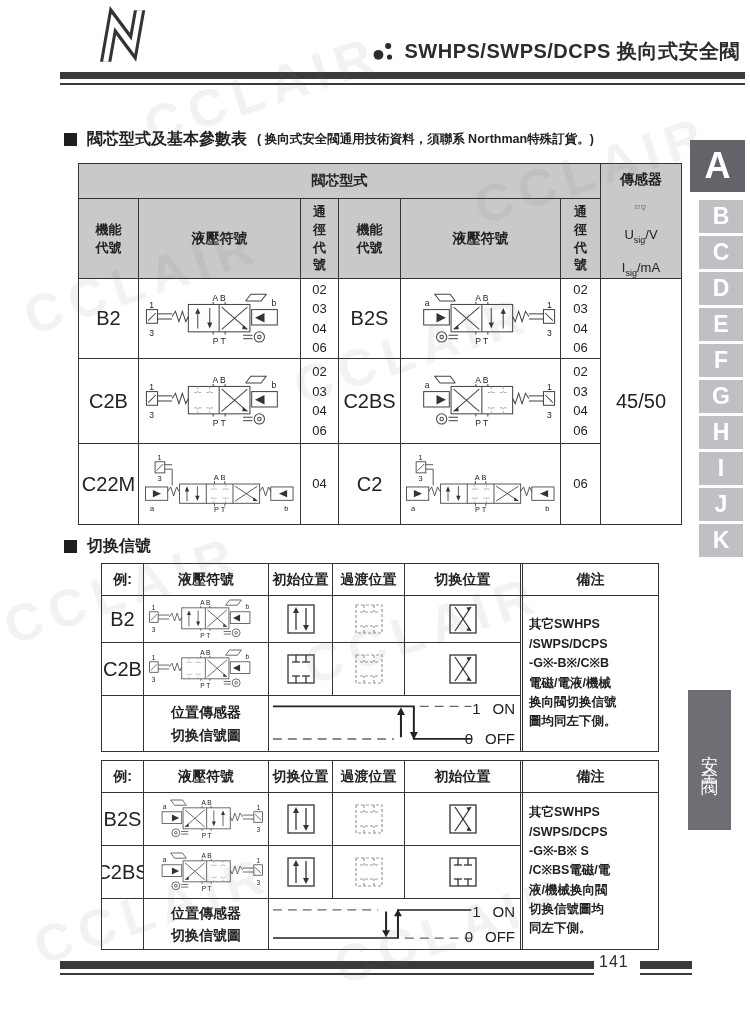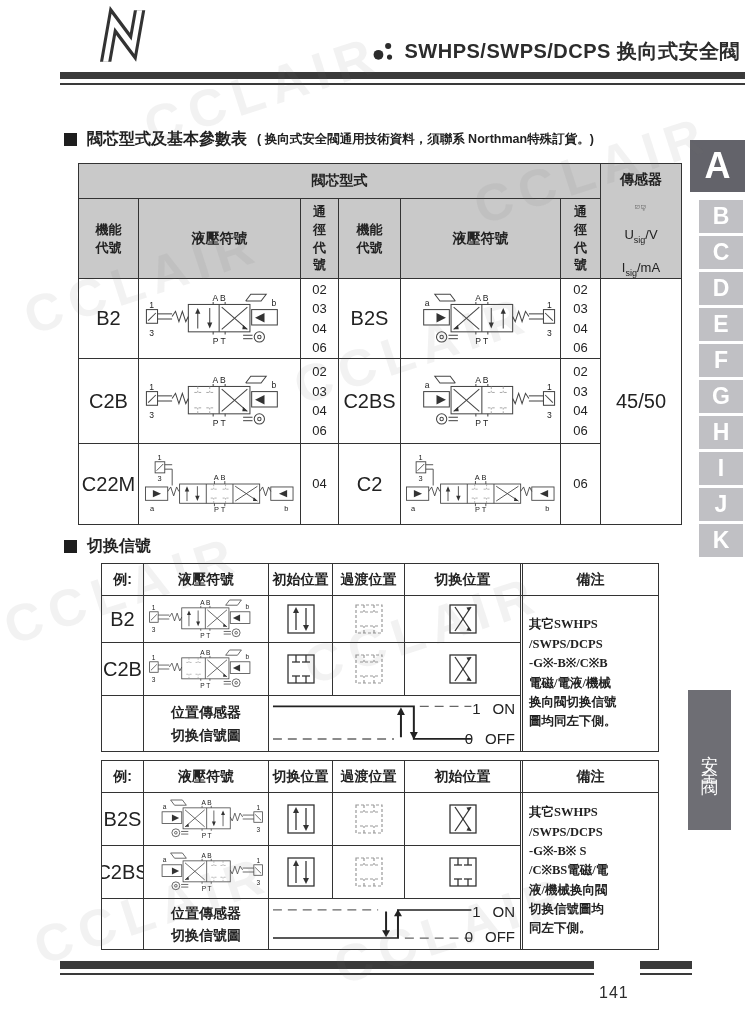--- a/index.html
+++ b/index.html
@@ -16,21 +16,21 @@
   .sq{width:13px;height:13px;background:#1e1e1e;flex:0 0 auto;}
   .sechead .t{font-size:16px;font-weight:700;}
   .sechead .n{font-size:12.5px;font-weight:700;}
   
   .grid{position:absolute;display:grid;border:1.5px solid #333;background:#fff;z-index:2;}
   .c{border-right:1px solid #333;border-bottom:1px solid #333;display:flex;align-items:center;justify-content:center;text-align:center;overflow:hidden;position:relative;}
   .hdr{background:#c9c9c9;font-weight:700;font-size:14px;}
   .lines{white-space:pre-line;}
   .nr{border-right:none!important;}
   .nb{border-bottom:none!important;}
-  .dl{border-left:3px double #333;font-family:Liberation Serif, serif;}
+  .dl{border-left:3px double #333;}
   .t1{left:78px;top:163px;grid-template-columns:60px 162px 38px 62px 160px 40px 80px;grid-template-rows:35px 80px 80px 85px 80px;}
   .t1 .vhead{font-size:13px;line-height:1.35;}
   .codecell{font-size:20px;}
   .sizecell{font-size:13px;line-height:1.5;}
   .senshead{flex-direction:column;justify-content:flex-start;gap:16px;padding-top:7px;text-align:center;}
   .senshead .uni{font-size:13px;font-weight:400;}
   .senshead sub{font-size:9px;}
   .t2{left:101px;top:563px;grid-template-columns:42px 125px 64px 72px 115px 138px;grid-template-rows:32px 47px 53px 55px;}
   .t3{left:101px;top:760px;grid-template-columns:42px 125px 64px 72px 115px 138px;grid-template-rows:32px 53px 53px 50px;}
   .h2c{font-weight:700;font-size:14px;background:#fff;}
@@ -52,21 +52,21 @@
   .sgd{stroke:#666;stroke-width:1.6;fill:none;stroke-dasharray:9,6;}
   .sgf{fill:#222;stroke:none;}
   .sym{display:flex;align-items:center;justify-content:center;}
   .sym-lg svg{width:154px;height:60px;}
   .sym-xl svg{width:152px;height:72px;}
   .sym-sm svg{width:118px;height:48px;}
   
   .tabA{position:absolute;left:690px;top:140px;width:55px;height:52px;background:#63636a;color:#fff;font-size:36px;font-weight:700;display:flex;align-items:center;justify-content:center;z-index:4;}
   .tabL{position:absolute;left:699px;width:44px;height:33px;background:#c0c0c4;color:#fff;font-size:23px;font-weight:700;display:flex;align-items:center;justify-content:center;z-index:4;}
   .cattab{position:absolute;left:688px;top:690px;width:43px;height:140px;background:#6e6e74;color:#fff;font-size:17px;z-index:4;display:flex;align-items:center;justify-content:center;writing-mode:vertical-rl;text-orientation:upright;letter-spacing:12px;}
-  .pagenum{position:absolute;left:599px;top:984px;font-size:16px;letter-spacing:1px;color:#2c2c2c;}
+  .pagenum{position:absolute;left:599px;top:953px;font-size:16px;letter-spacing:1px;color:#2c2c2c;}
 </style>
 </head>
 <body>
 
 <div class="page">
 
   <div id="wms">
       <div class="wm" style="left: 20px; top: 250px;">CCLAIR</div>
       <div class="wm" style="left: 290px; top: 320px;">CCLAIR</div>
       <div class="wm" style="left: 0px; top: 560px;">CCLAIR</div>

